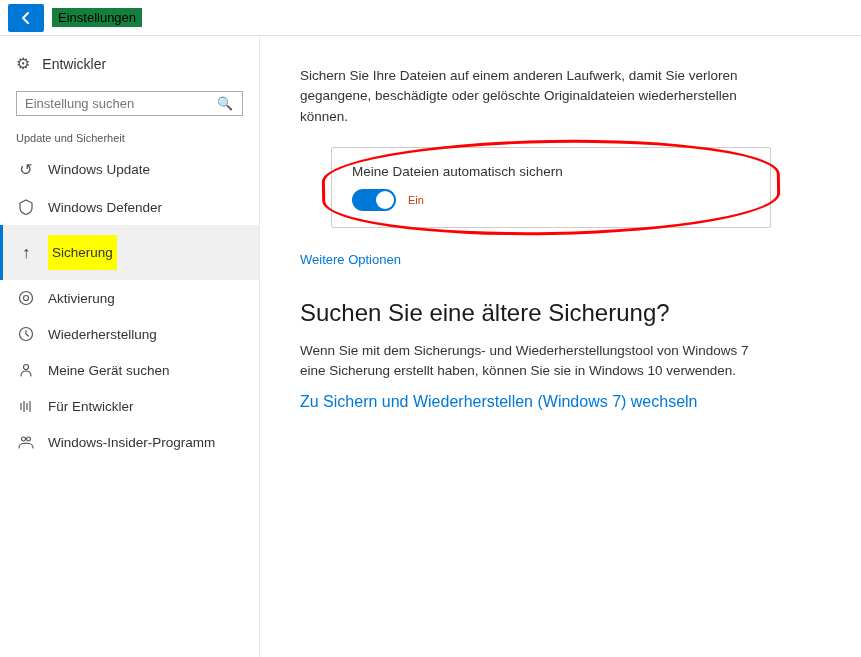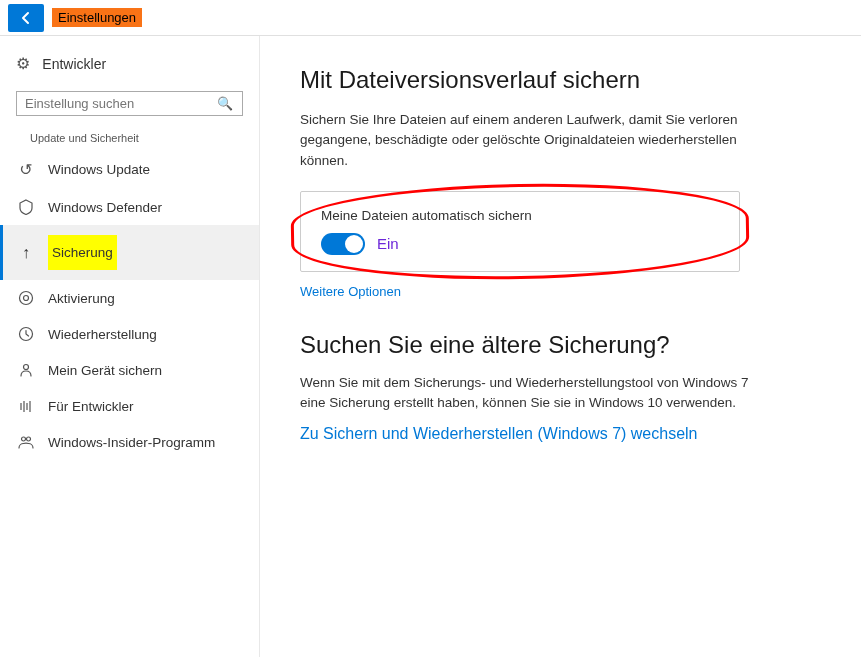--- a/index.html
+++ b/index.html
@@ -30,21 +30,21 @@
       align-items: center;
       justify-content: center;
       border-radius: 2px;
       cursor: pointer;
       margin-right: 8px;
     }
     .titlebar-back svg {
       fill: white;
     }
     .titlebar-title {
-      background: #f97316;
+      background: #15803d;
       padding: 2px 6px;
       font-size: 13px;
       font-weight: 400;
       color: #000;
       text-align: right;
     }
 
     
     .main {
       display: flex;
@@ -92,21 +92,21 @@
       background: transparent;
     }
     .sidebar-search .search-icon {
       color: #555;
       font-size: 13px;
     }
 
     .sidebar-section-label {
       font-size: 11px;
       color: #555;
-      padding: 4px 16px 6px 30px;
+      padding: 4px 16px 6px 16px;
       font-weight: 400;
     }
 
     .sidebar-item {
       display: flex;
       align-items: center;
       padding: 10px 16px;
       cursor: pointer;
       font-size: 13.5px;
       color: #333;
@@ -160,20 +160,21 @@
       margin-bottom: 20px;
     }
 
     .section-box {
       border: 1px solid #ccc;
       border-radius: 2px;
       padding: 16px 20px;
       max-width: 440px;
       margin-bottom: 8px;
       position: relative;
+      margin-left: 31px;
     }
     
     .section-box::after {
       content: '';
       position: absolute;
       top: -8px;
       left: -10px;
       right: -10px;
       bottom: -8px;
       border: 3px solid red;
@@ -208,31 +209,31 @@
       position: absolute;
       width: 18px;
       height: 18px;
       background: #fff;
       border-radius: 50%;
       top: 2px;
       right: 2px;
       transition: right 0.2s;
     }
     .toggle-label {
-      font-size: 15px;
-      color: #6d28d9;
+      font-size: 11px;
+      color: #c2410c;
     }
 
     .further-options-link {
       font-size: 13px;
       color: #0078d7;
       cursor: pointer;
       text-decoration: none;
       display: block;
-      margin-top: 12px;
+      margin-top: 24px;
       margin-bottom: 32px;
     }
 
     .section-title-2 {
       font-size: 24px;
       font-weight: 300;
       color: #1a1a1a;
       margin-bottom: 14px;
     }
 
@@ -318,21 +319,21 @@
       <span>Wiederherstellung</span>
     </div>
 
     <div class="sidebar-item">
       <span class="icon">
         <svg width="16" height="16" viewBox="0 0 16 16" fill="none">
           <circle cx="8" cy="5" r="2.5" stroke="#555" stroke-width="1.2"></circle>
           <path d="M3 14 C3 10.5 5.5 9 8 9 C10.5 9 13 10.5 13 14" stroke="#555" stroke-width="1.2" stroke-linecap="round"></path>
         </svg>
       </span>
-      <span>Mein Gerät sichern</span>
+      <span>Meine Gerät suchen</span>
     </div>
 
     <div class="sidebar-item">
       <span class="icon">
         <svg width="16" height="16" viewBox="0 0 16 16" fill="none">
           <line x1="3" y1="5" x2="3" y2="12" stroke="#555" stroke-width="1.2"></line>
           <line x1="6" y1="3" x2="6" y2="14" stroke="#555" stroke-width="1.2"></line>
           <line x1="9" y1="5" x2="9" y2="12" stroke="#555" stroke-width="1.2"></line>
           <line x1="12" y1="3" x2="12" y2="14" stroke="#555" stroke-width="1.2"></line>
         </svg>
@@ -350,21 +351,20 @@
           <path d="M5.5 9.5 C7 9 9 9 10.5 9.5" stroke="#555" stroke-width="1.2" stroke-linecap="round"></path>
         </svg>
       </span>
       <span>Windows-Insider-Programm</span>
     </div>
 
   </div>
 
   <div class="content">
 
-    <h1 class="content-title">Mit Dateiversionsverlauf sichern</h1>
 
     <p class="content-desc">Sichern Sie Ihre Dateien auf einem anderen Laufwerk, damit Sie verloren gegangene, beschädigte oder gelöschte Originaldateien wiederherstellen können.</p>
 
     
     <div class="section-box">
       <div class="auto-backup-label">Meine Dateien automatisch sichern</div>
       <div class="toggle-row">
         <div class="toggle"></div>
         <span class="toggle-label">Ein</span>
       </div>

